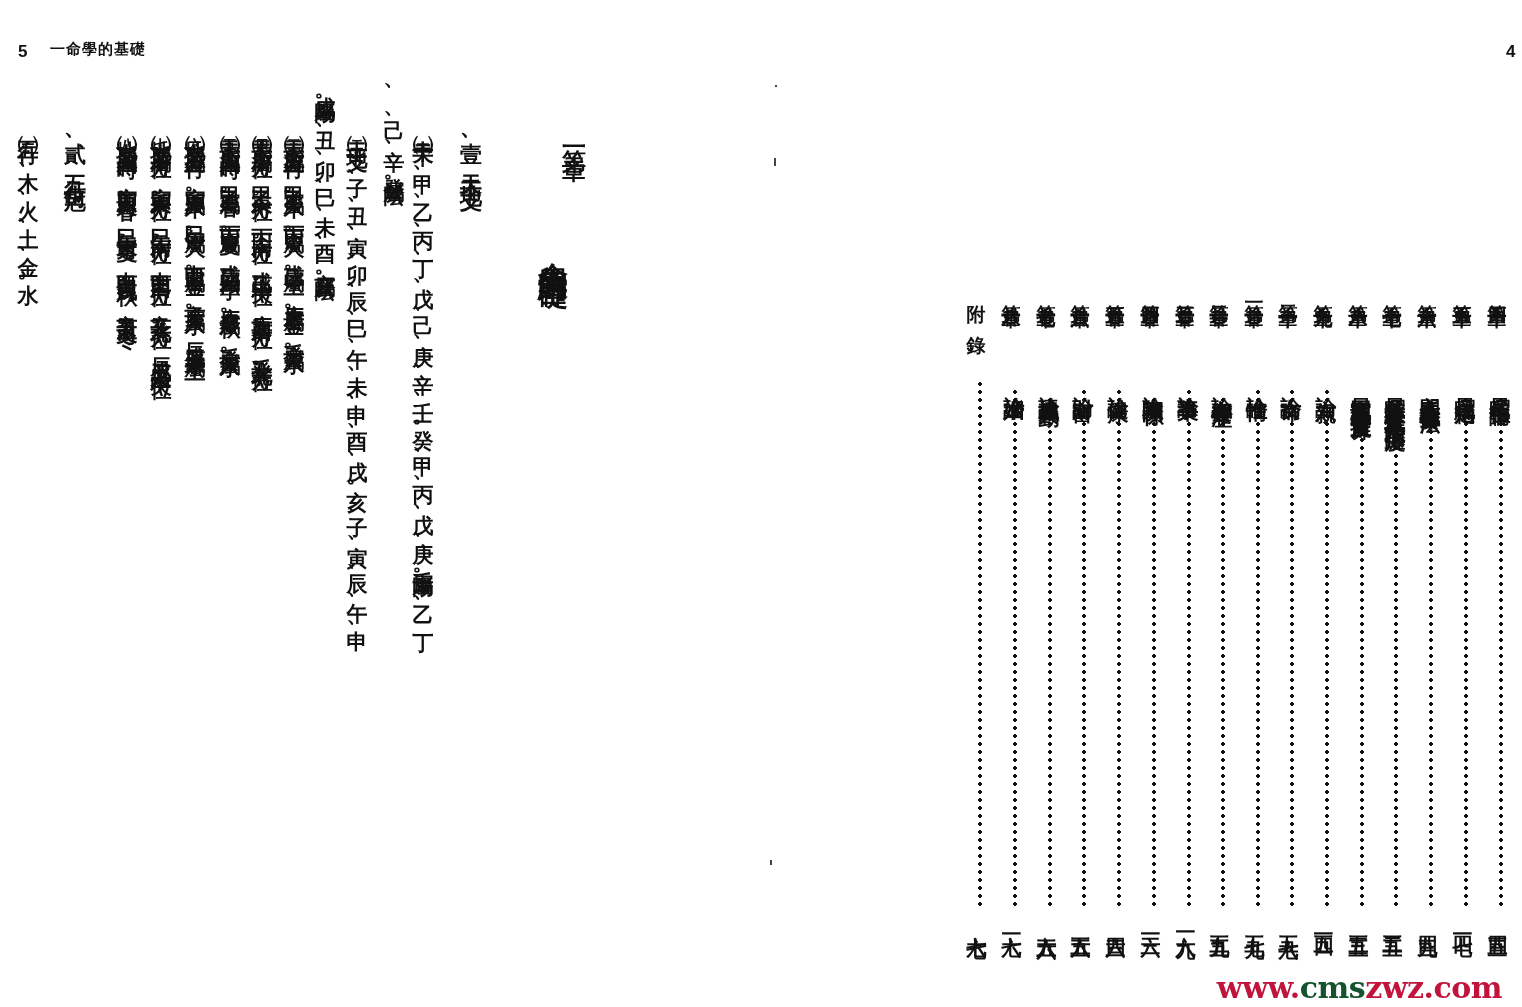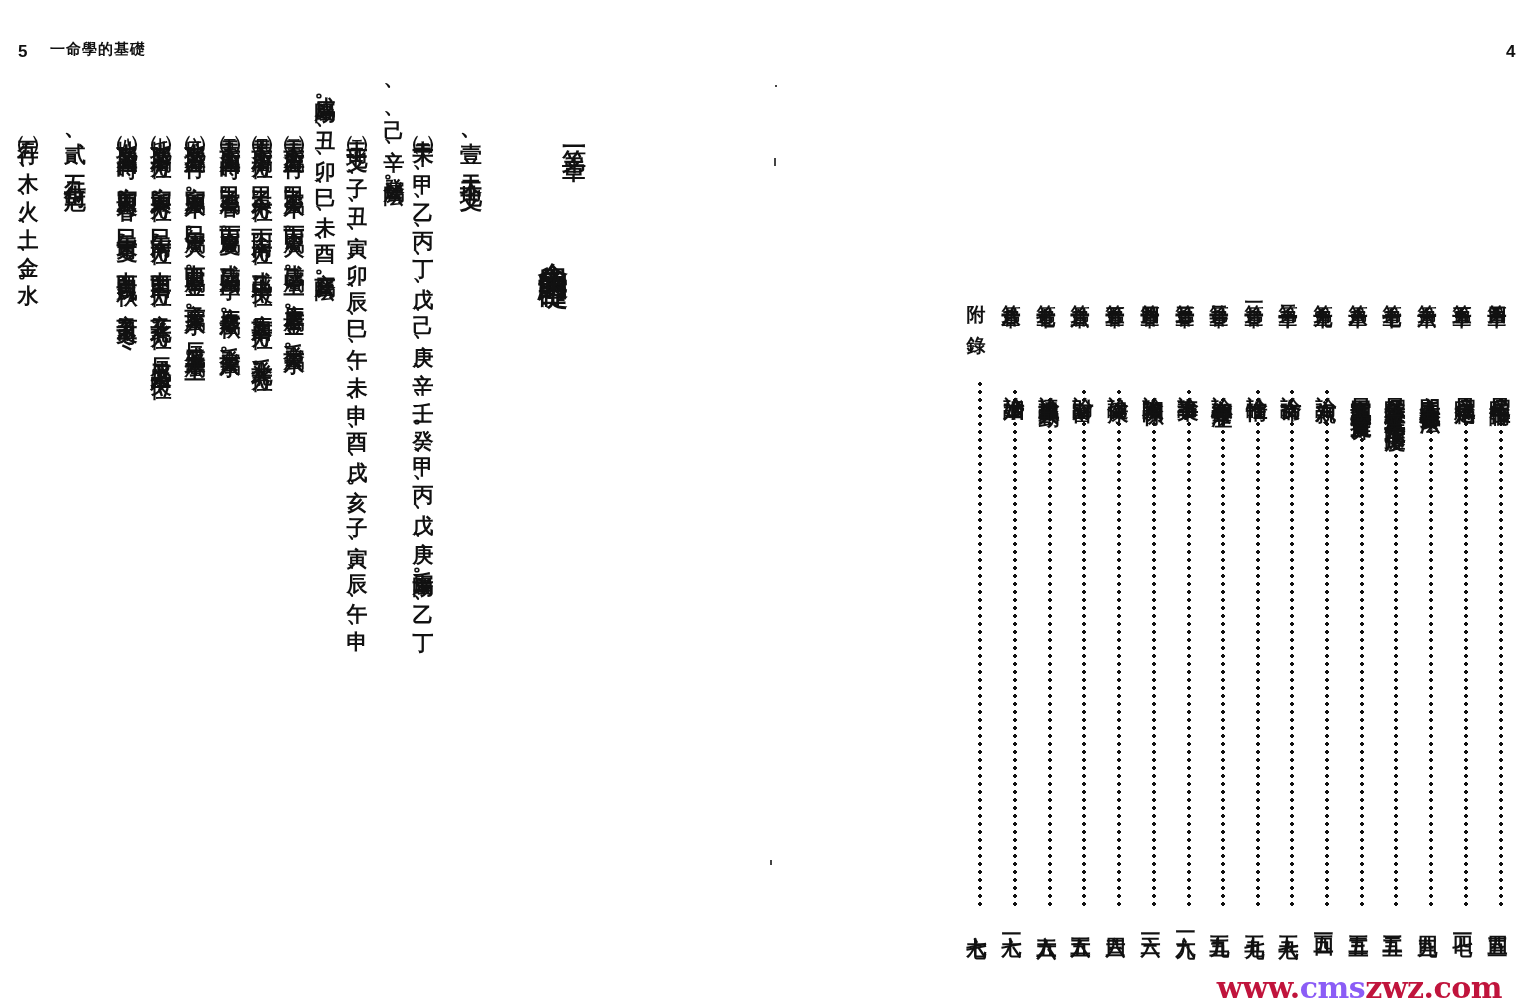--- a/index.html
+++ b/index.html
@@ -14,21 +14,21 @@
   .heading { font-size: 22px; font-weight: bold; letter-spacing: 5px; }
   .chapter-no { font-size: 24px; font-weight: bold; letter-spacing: 4px; }
   .chapter-title { font-size: 30px; font-weight: bold; letter-spacing: 4px; }
   .toc-entry { position: absolute; top: 290px; width: 26px; height: 710px; }
   .toc-chap { position: absolute; top: 0; left: 0; writing-mode: vertical-rl; text-orientation: upright; font-size: 19px; font-weight: bold; letter-spacing: 1px; line-height: 1; }
   .toc-title { position: absolute; top: 90px; left: 1px; writing-mode: vertical-rl; text-orientation: upright; font-size: 21px; font-weight: bold; letter-spacing: 2px; line-height: 1; background: #fff; padding-bottom: 4px; z-index: 2; }
   .toc-dots { position: absolute; top: 90px; left: 11px; width: 4px; height: 530px; background-image: radial-gradient(circle, #111 1.6px, transparent 1.8px); background-size: 4px 8px; background-repeat: repeat-y; z-index: 1; }
   .toc-page { position: absolute; top: 630px; left: 0; writing-mode: vertical-rl; text-orientation: upright; font-size: 20px; font-weight: bold; line-height: 1; letter-spacing: 2px; }
   .watermark { position: absolute; right: 20px; bottom: 2px; font-family: "DejaVu Serif", serif; font-weight: bold; font-size: 30px; letter-spacing: -0.5px; }
   .wm-a { color: #c0143c; }
-  .wm-b { color: #8b5cf6; }
+  .wm-b { color: #14532d; }
   .speck { position: absolute; width: 2px; height: 2px; background: #444; }
 </style>
 </head>
 <body>
 
 <div id="left-page" class="page">
   <div class="folio" style="left:18px;">5</div>
   <div class="running-head">一命學的基礎</div>
 
   <div class="vcol chapter-no" style="left:562px; top:130px;">第一章</div>

